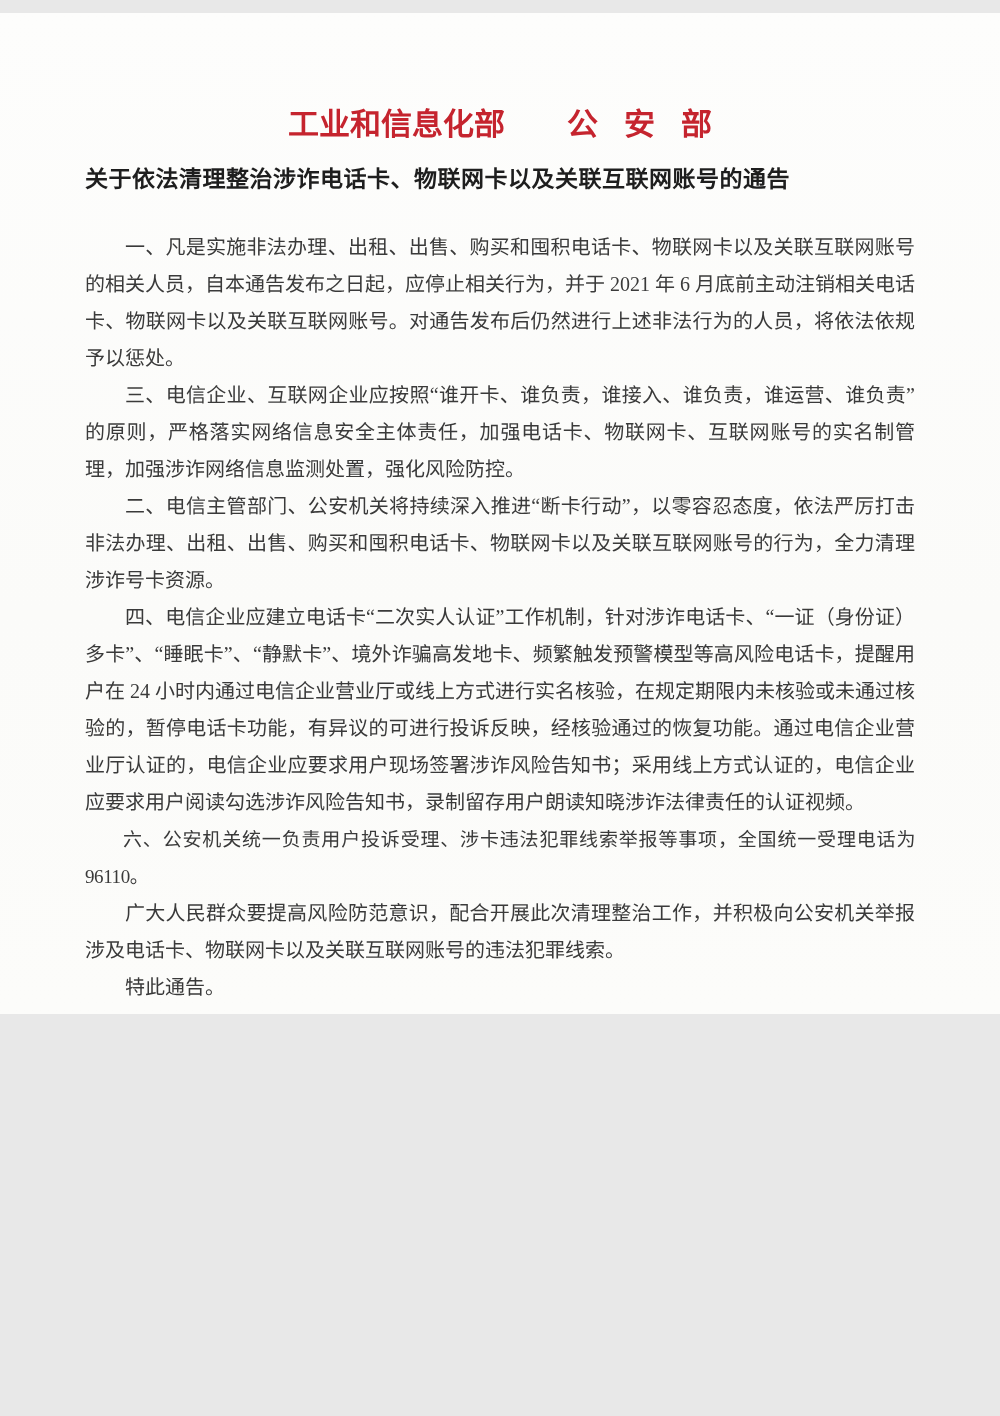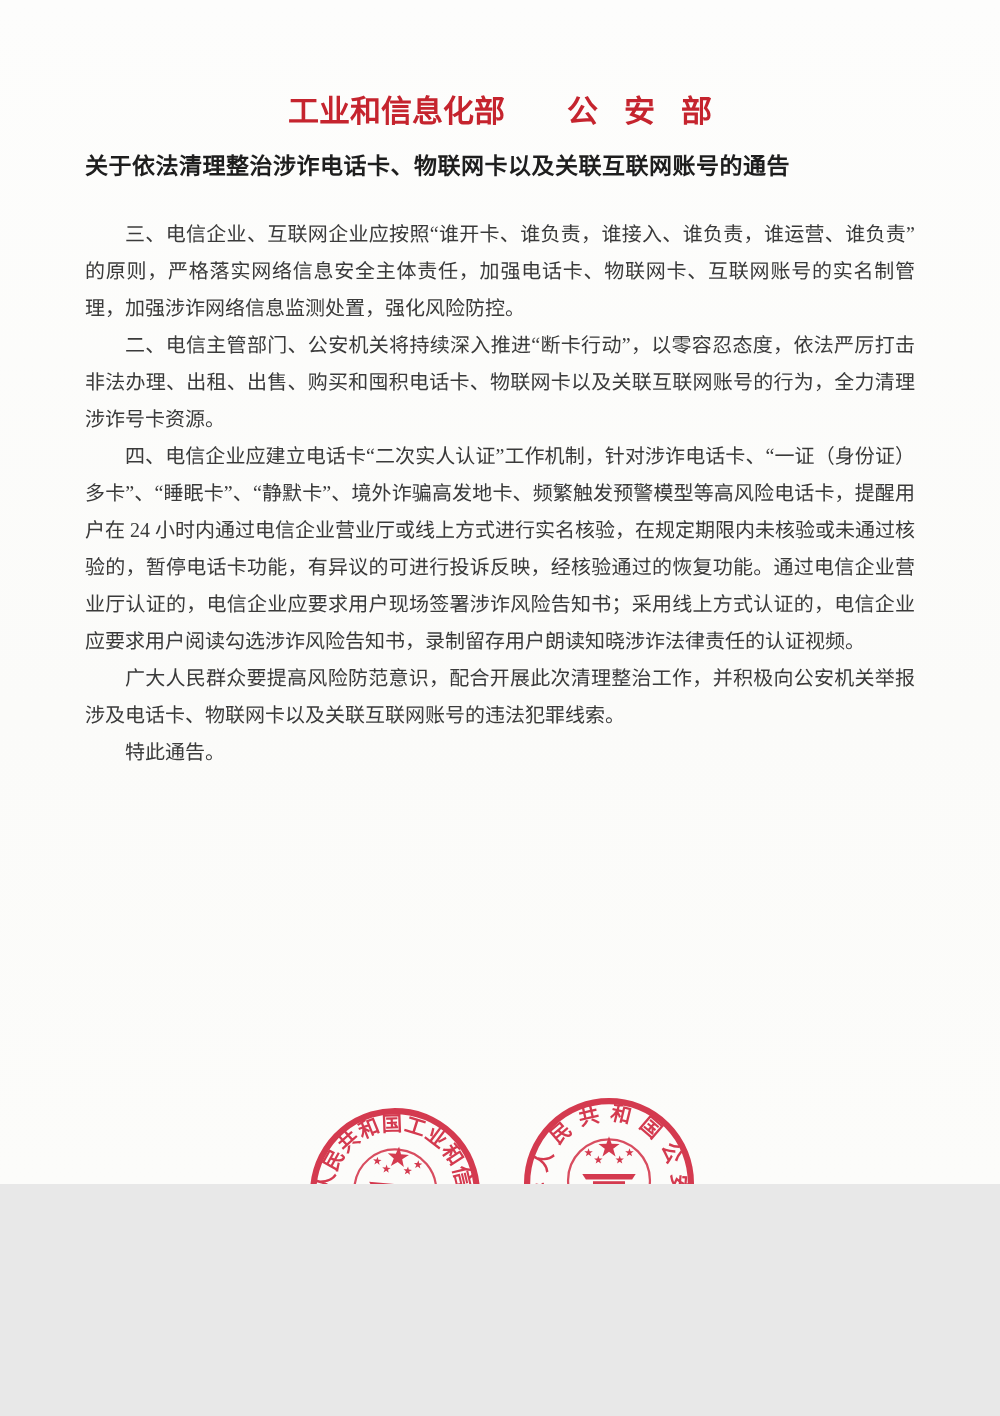--- a/index.html
+++ b/index.html
@@ -3,22 +3,22 @@
 <meta charset="utf-8">
 <style>
   html, body {
     margin: 0;
     padding: 0;
     background: #e8e8e8;
   }
   .page {
     position: relative;
     width: 1000px;
-    height: 1184px;
-    margin: 0 auto;
+    height: 1001px;
+    margin: 13px auto;
     background: linear-gradient(180deg, #fdfdfc 0%, #fbfbf9 60%, #fcfcfa 100%);
     overflow: hidden;
     font-family: "Liberation Serif", "DejaVu Serif", serif;
   }
 
   
   .agency-header {
     position: absolute;
     top: 94px;
     left: 0;
@@ -135,23 +135,25 @@
 <div class="page">
 
   <div class="agency-header">
     <span class="agency-left">工业和信息化部</span>
     <span class="agency-right">公安部</span>
   </div>
 
   <div class="notice-title">关于依法清理整治涉诈电话卡、物联网卡以及关联互联网账号的通告</div>
 
   <div class="body-text">
+    <p>一、凡是实施非法办理、出租、出售、购买和囤积电话卡、物联网卡以及关联互联网账号的相关人员，自本通告发布之日起，应停止相关行为，并于 2021 年 6 月底前主动注销相关电话卡、物联网卡以及关联互联网账号。对通告发布后仍然进行上述非法行为的人员，将依法依规予以惩处。</p>
     <p>三、电信企业、互联网企业应按照“谁开卡、谁负责，谁接入、谁负责，谁运营、谁负责”的原则，严格落实网络信息安全主体责任，加强电话卡、物联网卡、互联网账号的实名制管理，加强涉诈网络信息监测处置，强化风险防控。</p>
     <p>二、电信主管部门、公安机关将持续深入推进“断卡行动”，以零容忍态度，依法严厉打击非法办理、出租、出售、购买和囤积电话卡、物联网卡以及关联互联网账号的行为，全力清理涉诈号卡资源。</p>
     <p>四、电信企业应建立电话卡“二次实人认证”工作机制，针对涉诈电话卡、“一证（身份证）多卡”、“睡眠卡”、“静默卡”、境外诈骗高发地卡、频繁触发预警模型等高风险电话卡，提醒用户在 24 小时内通过电信企业营业厅或线上方式进行实名核验，在规定期限内未核验或未通过核验的，暂停电话卡功能，有异议的可进行投诉反映，经核验通过的恢复功能。通过电信企业营业厅认证的，电信企业应要求用户现场签署涉诈风险告知书；采用线上方式认证的，电信企业应要求用户阅读勾选涉诈风险告知书，录制留存用户朗读知晓涉诈法律责任的认证视频。</p>
+    <p class="tight">六、公安机关统一负责用户投诉受理、涉卡违法犯罪线索举报等事项，全国统一受理电话为 96110。</p>
     <p>广大人民群众要提高风险防范意识，配合开展此次清理整治工作，并积极向公安机关举报涉及电话卡、物联网卡以及关联互联网账号的违法犯罪线索。</p>
     <p>特此通告。</p>
   </div>
 
   <div class="seal seal-miit">
     <svg class="seal-svg" viewBox="0 0 200 200" aria-hidden="true">
       <circle class="seal-ring" cx="100" cy="100" r="92"></circle>
       <path id="sealPathA" d="M 100,170 A 70 70 0 1 1 100,30 A 70 70 0 1 1 100,170" fill="none"></path>
       <text class="seal-ring-text normal">
         <textPath href="#sealPathA" startOffset="12.5%">中华人民共和国工业和信息化部</textPath>

